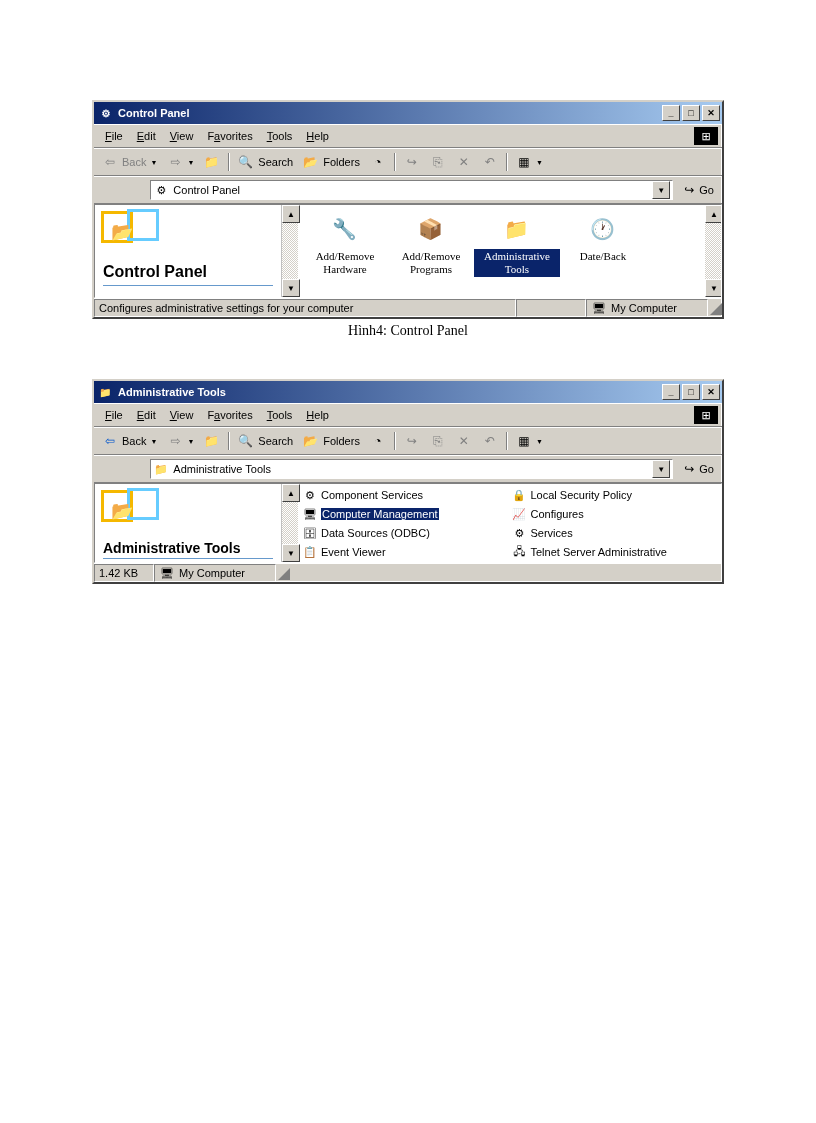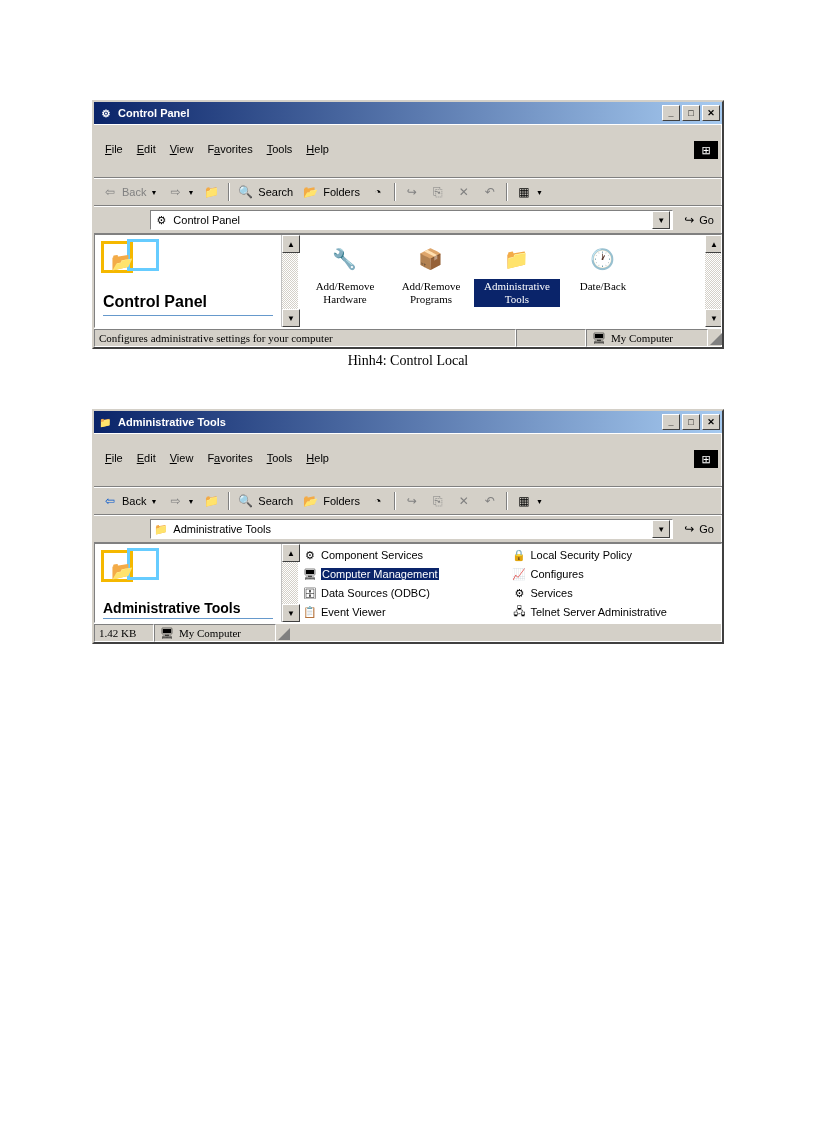--- a/index.html
+++ b/index.html
@@ -53,23 +53,24 @@
     font-weight: bold;
     color: #000;
     display: flex;
     align-items: center;
     justify-content: center;
     margin-left: 2px;
     line-height: 1;
   }
   .menubar {
     display: flex;
-    padding: 16px 4px;
+    padding: 1px 4px;
     border-top: 1px solid #fff;
     border-bottom: 1px solid #808080;
+    align-items: center;
     height: 20px;
   }
   .menu-item {
     padding: 2px 7px;
   }
   .menu-item u { text-decoration: underline; }
   .menubar-logo {
     margin-left: auto;
     width: 24px;
     height: 18px;
@@ -294,21 +295,20 @@
     height: 18px;
     font-size: 11px;
   }
   .status-cell {
     border: 1px solid;
     border-color: #808080 #fff #fff #808080;
     padding: 1px 4px;
     height: 14px;
     display: flex;
     align-items: center;
-    font-family: Liberation Serif, serif;
   }
   .status-left { flex: 1; overflow: hidden; white-space: nowrap; }
   .status-right {
     width: 112px;
     display: flex;
     align-items: center;
     gap: 4px;
   }
   .resize-grip {
     width: 14px;
@@ -467,21 +467,21 @@
   <div class="statusbar">
     <div class="status-cell status-left">Configures administrative settings for your computer</div>
     <div class="status-cell" style="width:60px"></div>
     <div class="status-cell status-right">
       <span class="tb-icon" style="font-size:11px">🖥</span>
       <span>My Computer</span>
     </div>
     <div class="resize-grip"></div>
   </div>
 </div>
-<div class="caption">Hình4:  Control Local</div>
+<div class="caption">Hình4:  Control Panel</div>
 
 <div class="window">
   <div class="titlebar">
     <span class="titlebar-icon">📁</span>
     <span class="title-text">Administrative Tools</span>
     <div class="win-btns">
       <div class="win-btn">_</div>
       <div class="win-btn">□</div>
       <div class="win-btn">✕</div>
     </div>

